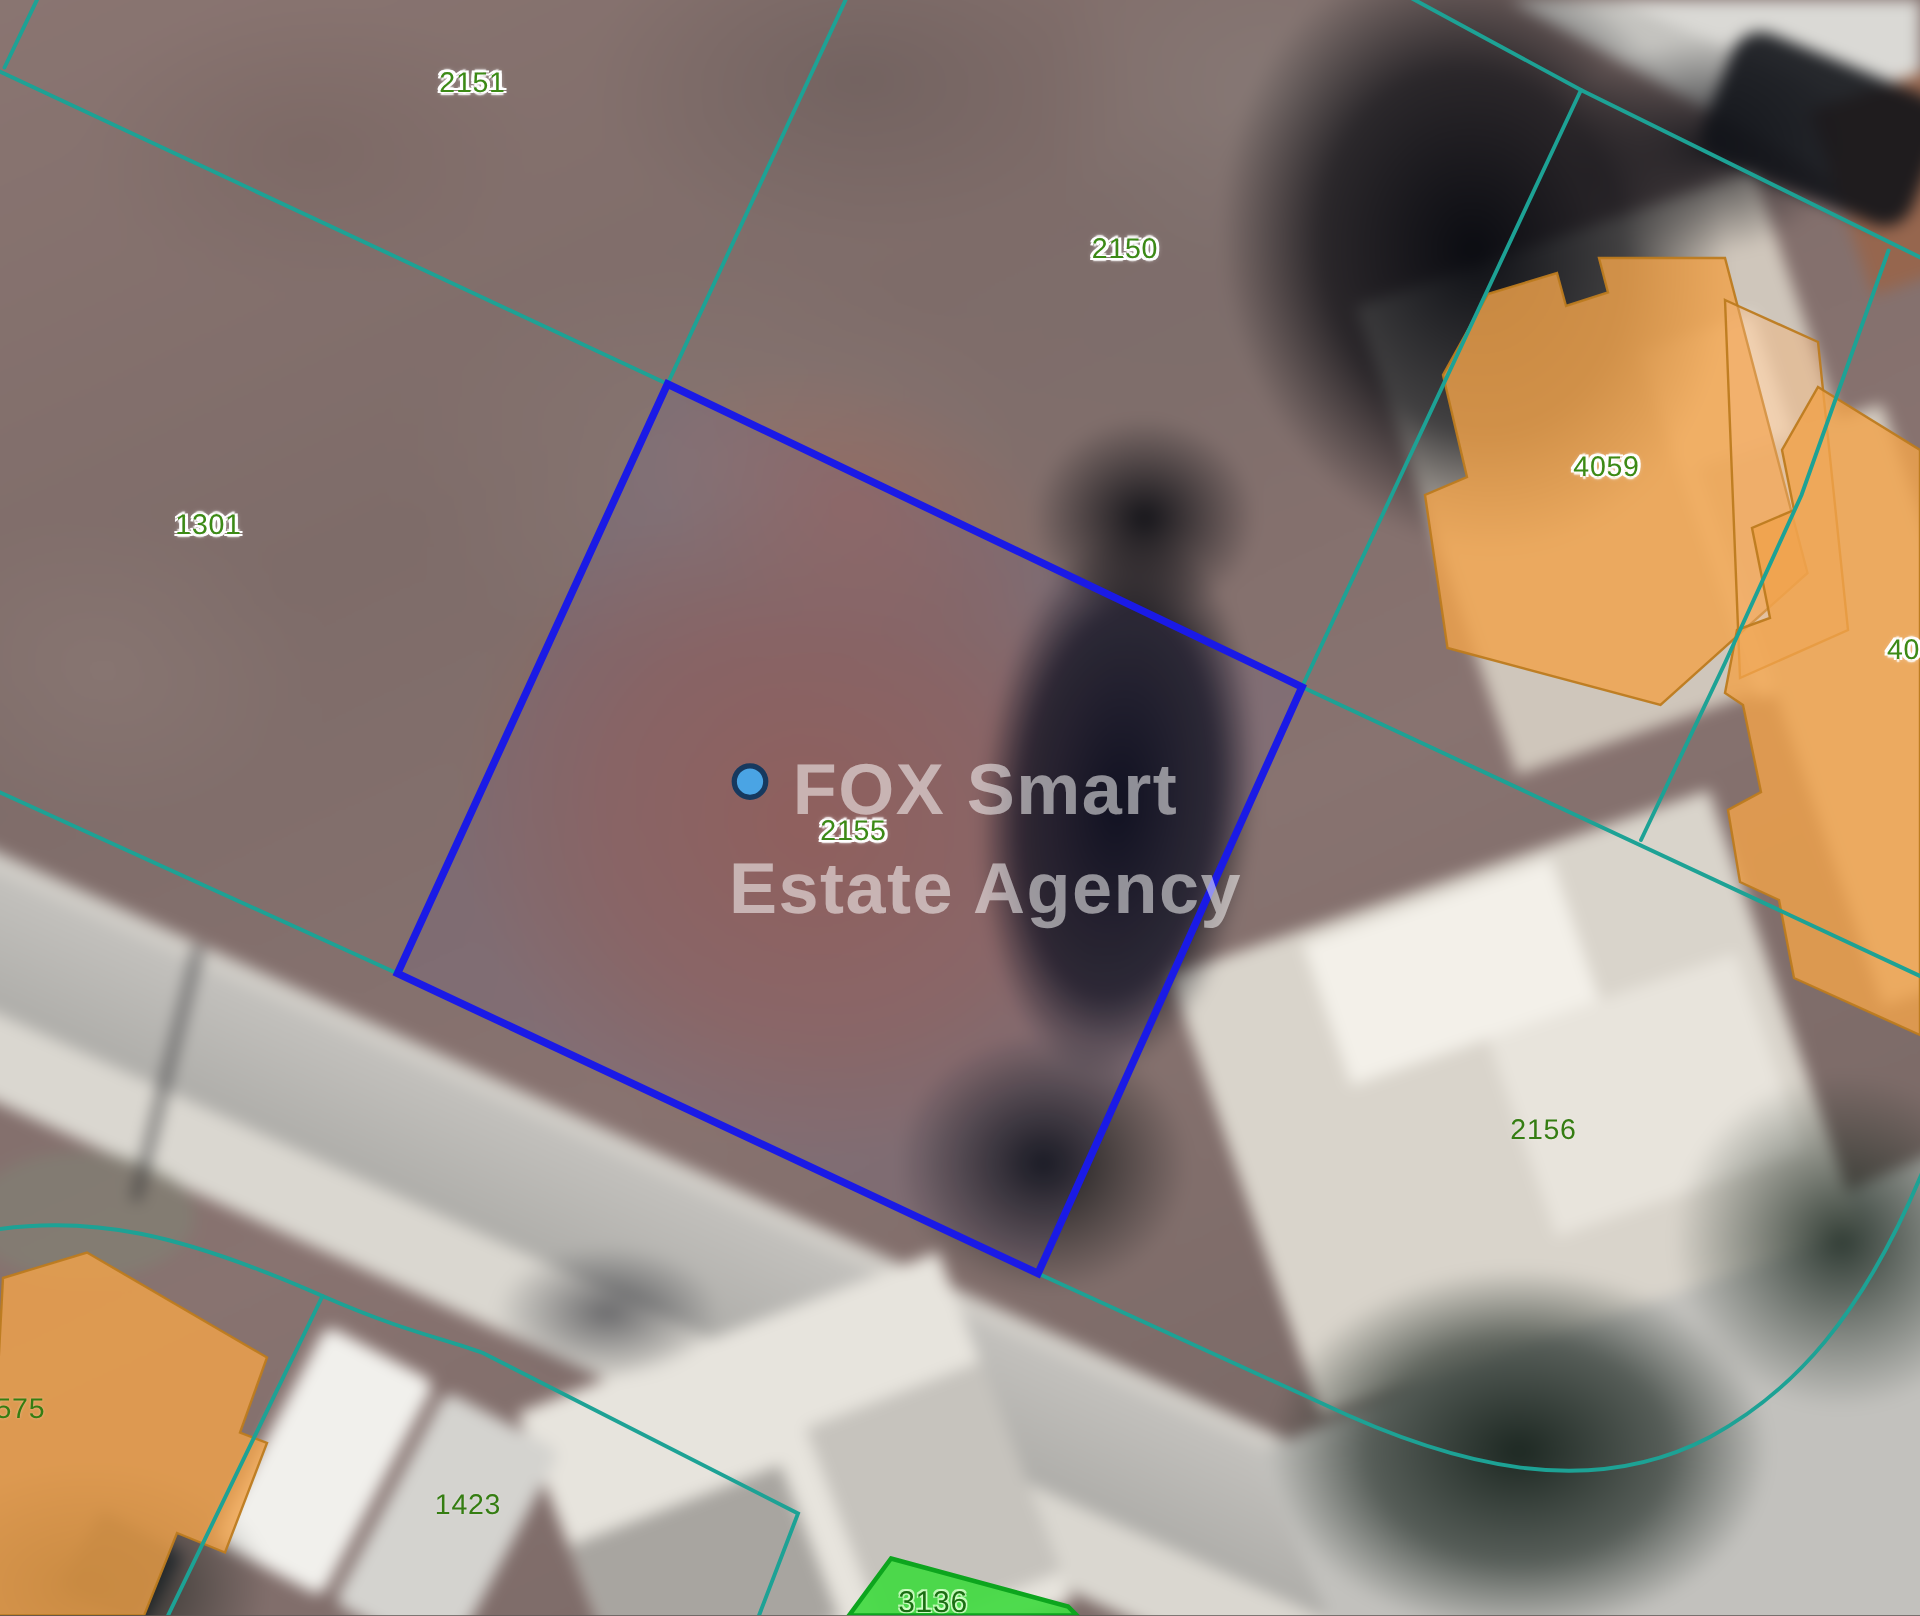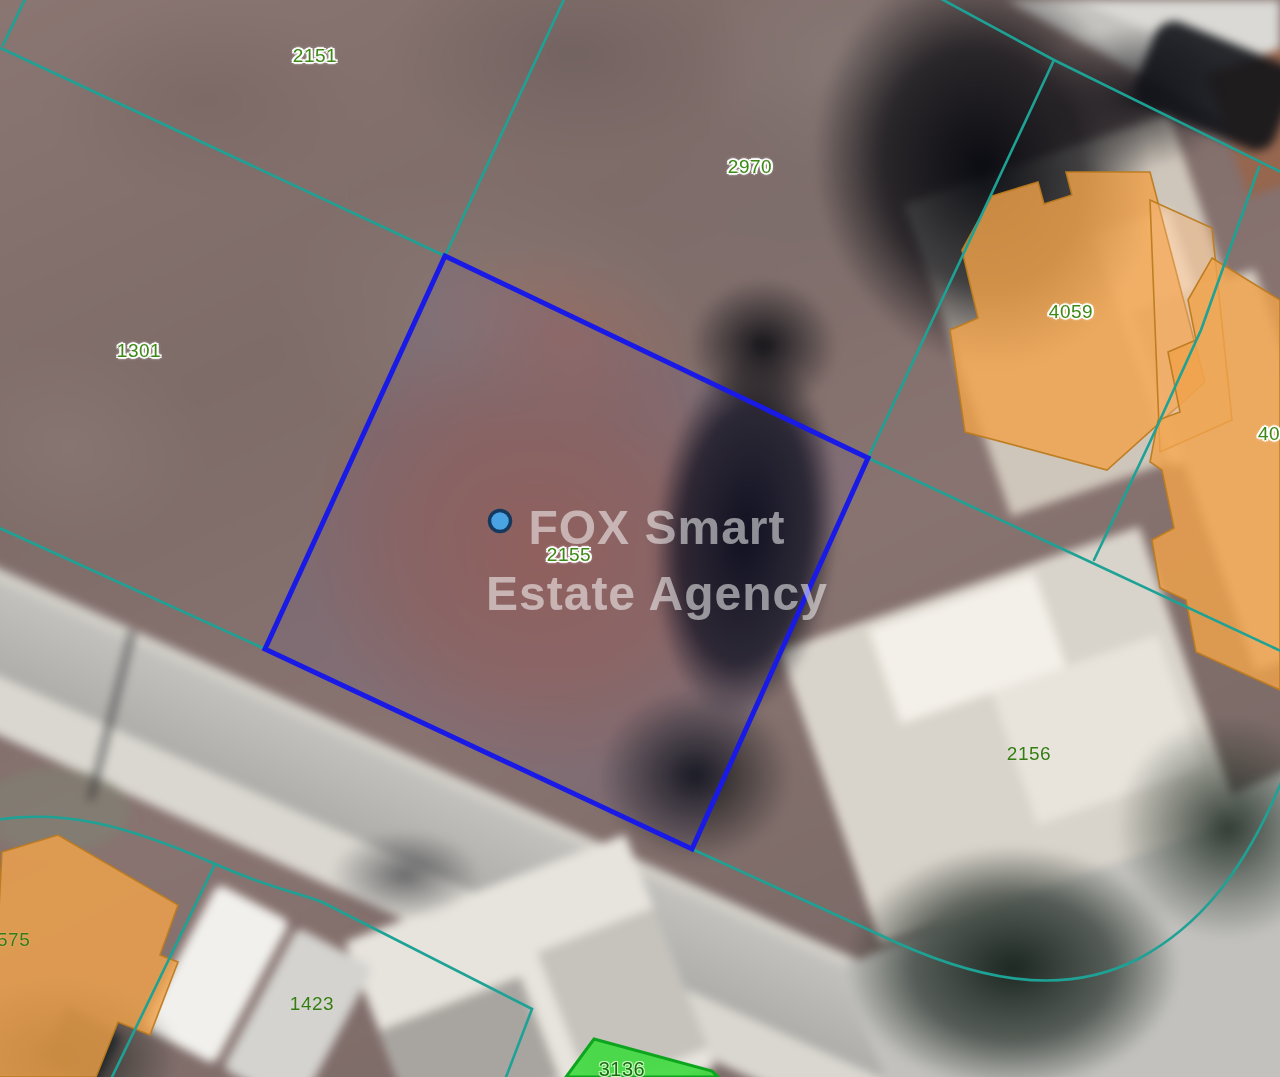--- a/index.html
+++ b/index.html
@@ -122,21 +122,21 @@
 
     <circle cx="500" cy="521" r="10.5" fill="#4aa4e4" stroke="#16395f" stroke-width="3.5"></circle>
   </svg>
 
   <div id="watermark">
     <div>FOX Smart</div>
     <div>Estate Agency</div>
   </div>
 
   <div class="plabel halo" style="left:315px;top:56px;">2151</div>
-  <div class="plabel halo" style="left:750px;top:167px;">2970</div>
+  <div class="plabel halo" style="left:750px;top:167px;">2150</div>
   <div class="plabel halo" style="left:139px;top:351px;">1301</div>
   <div class="plabel halo" style="left:569px;top:555px;">2155</div>
   <div class="plabel halo" style="left:1071px;top:312px;">4059</div>
   <div class="plabel halo cutleft" style="left:1258px;top:434px;">40</div>
   <div class="plabel plain" style="left:1001px;top:754px;margin-left:28px;">2156</div>
   <div class="plabel plain" style="left:312px;top:1004px;">1423</div>
   <div class="plabel plain cutleft" style="left:-3px;top:940px;">575</div>
   <div class="plabel darkgreen" style="left:622px;top:1069px;">3136</div>
 
 </div>

